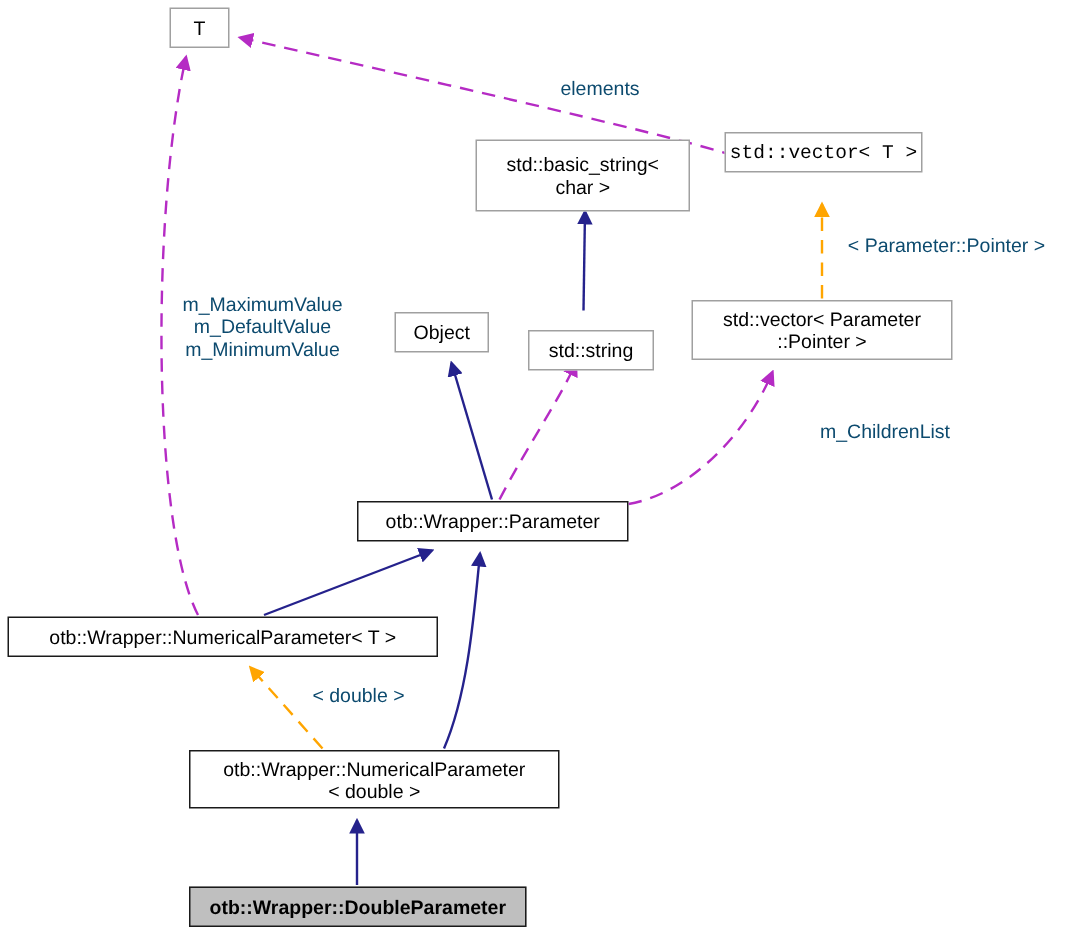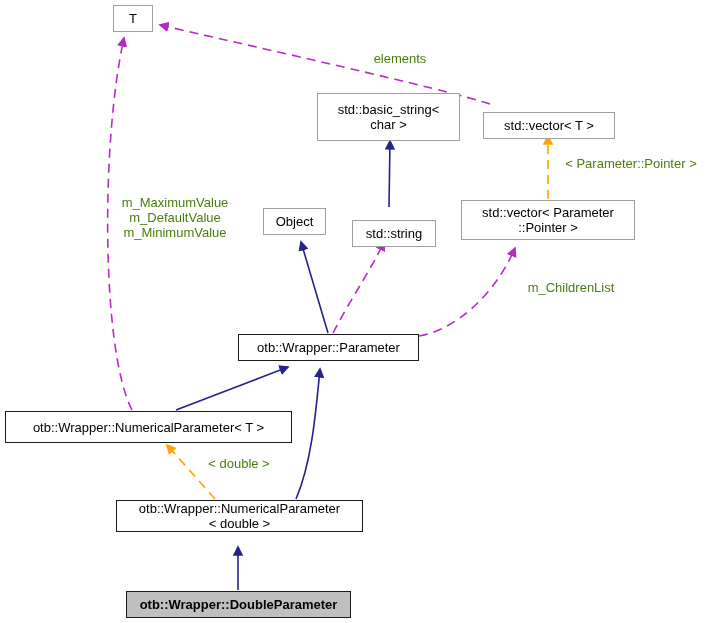--- a/index.html
+++ b/index.html
@@ -42,21 +42,21 @@
     border: 1px solid #1a1a1a;
   }
   .node.filled {
     background: #bfbfbf;
     border: 1px solid #1a1a1a;
   }
   .edge-label {
     position: absolute;
     font-size: 13px;
     line-height: 15px;
-    color: #4d7c0f;
+    color: #0c4a6e;
     background: transparent;
     white-space: pre;
     text-align: center;
     z-index: 6;
   }
   .edge-label.left {
     text-align: center;
   }
 </style>
 </head>
@@ -109,44 +109,44 @@
 
       NumericalParameter&lt; double &gt;  (inheritance) --&gt;
     <path d="M 238 590 L 238 547" fill="none" stroke="#25228c" stroke-width="1.6" marker-end="url(#arrow-inherit)"></path>
   </svg>
 
   <div class="node" style="left:113px; top:5px; width:40px; height:27px;">T</div>
 
   <div class="node" style="left:317px; top:93px; width:143px; height:48px;">std::basic_string&lt;
 char &gt;</div>
 
-  <div class="node" style="left:483px; top:112px; width:132px; height:27px;">std::vector&lt; T &gt;</div>
+  <div class="node" style="left:483px; top:88px; width:132px; height:27px;font-family:Liberation Mono, monospace;">std::vector&lt; T &gt;</div>
 
   <div class="node" style="left:263px; top:208px; width:63px; height:27px;text-align:right;">Object</div>
 
   <div class="node" style="left:352px; top:220px; width:84px; height:27px;">std::string</div>
 
   <div class="node" style="left:461px; top:200px; width:174px; height:40px;">std::vector&lt; Parameter
 ::Pointer &gt;</div>
 
   <div class="node strong" style="left:238px; top:334px; width:181px; height:27px;">otb::Wrapper::Parameter</div>
 
-  <div class="node strong" style="left:5px; top:411px; width:287px; height:32px;">otb::Wrapper::NumericalParameter&lt; T &gt;</div>
+  <div class="node strong" style="left:5px; top:411px; width:287px; height:27px;">otb::Wrapper::NumericalParameter&lt; T &gt;</div>
 
-  <div class="node strong" style="left:116px; top:500px; width:247px; height:32px;">otb::Wrapper::NumericalParameter
+  <div class="node strong" style="left:126px; top:500px; width:247px; height:39px;">otb::Wrapper::NumericalParameter
 &lt; double &gt;</div>
 
   <div class="node filled" style="left:126px; top:591px; width:225px; height:27px;font-weight:bold;">otb::Wrapper::DoubleParameter</div>
 
   <div class="edge-label" style="left:363px; top:51px; width:74px;">elements</div>
 
   <div class="edge-label" style="left:553px; top:156px; width:156px;">&lt; Parameter::Pointer &gt;</div>
 
   <div class="edge-label left" style="left:112px; top:195px; width:126px;">m_MaximumValue
 m_DefaultValue
 m_MinimumValue</div>
 
 
-  <div class="edge-label" style="left:521px; top:280px; width:100px;">m_ChildrenList</div>
+  <div class="edge-label" style="left:540px; top:280px; width:100px;">m_ChildrenList</div>
 
   <div class="edge-label" style="left:200px; top:456px; width:78px;">&lt; double &gt;</div>
 
 </div>
 
 </body></html>

